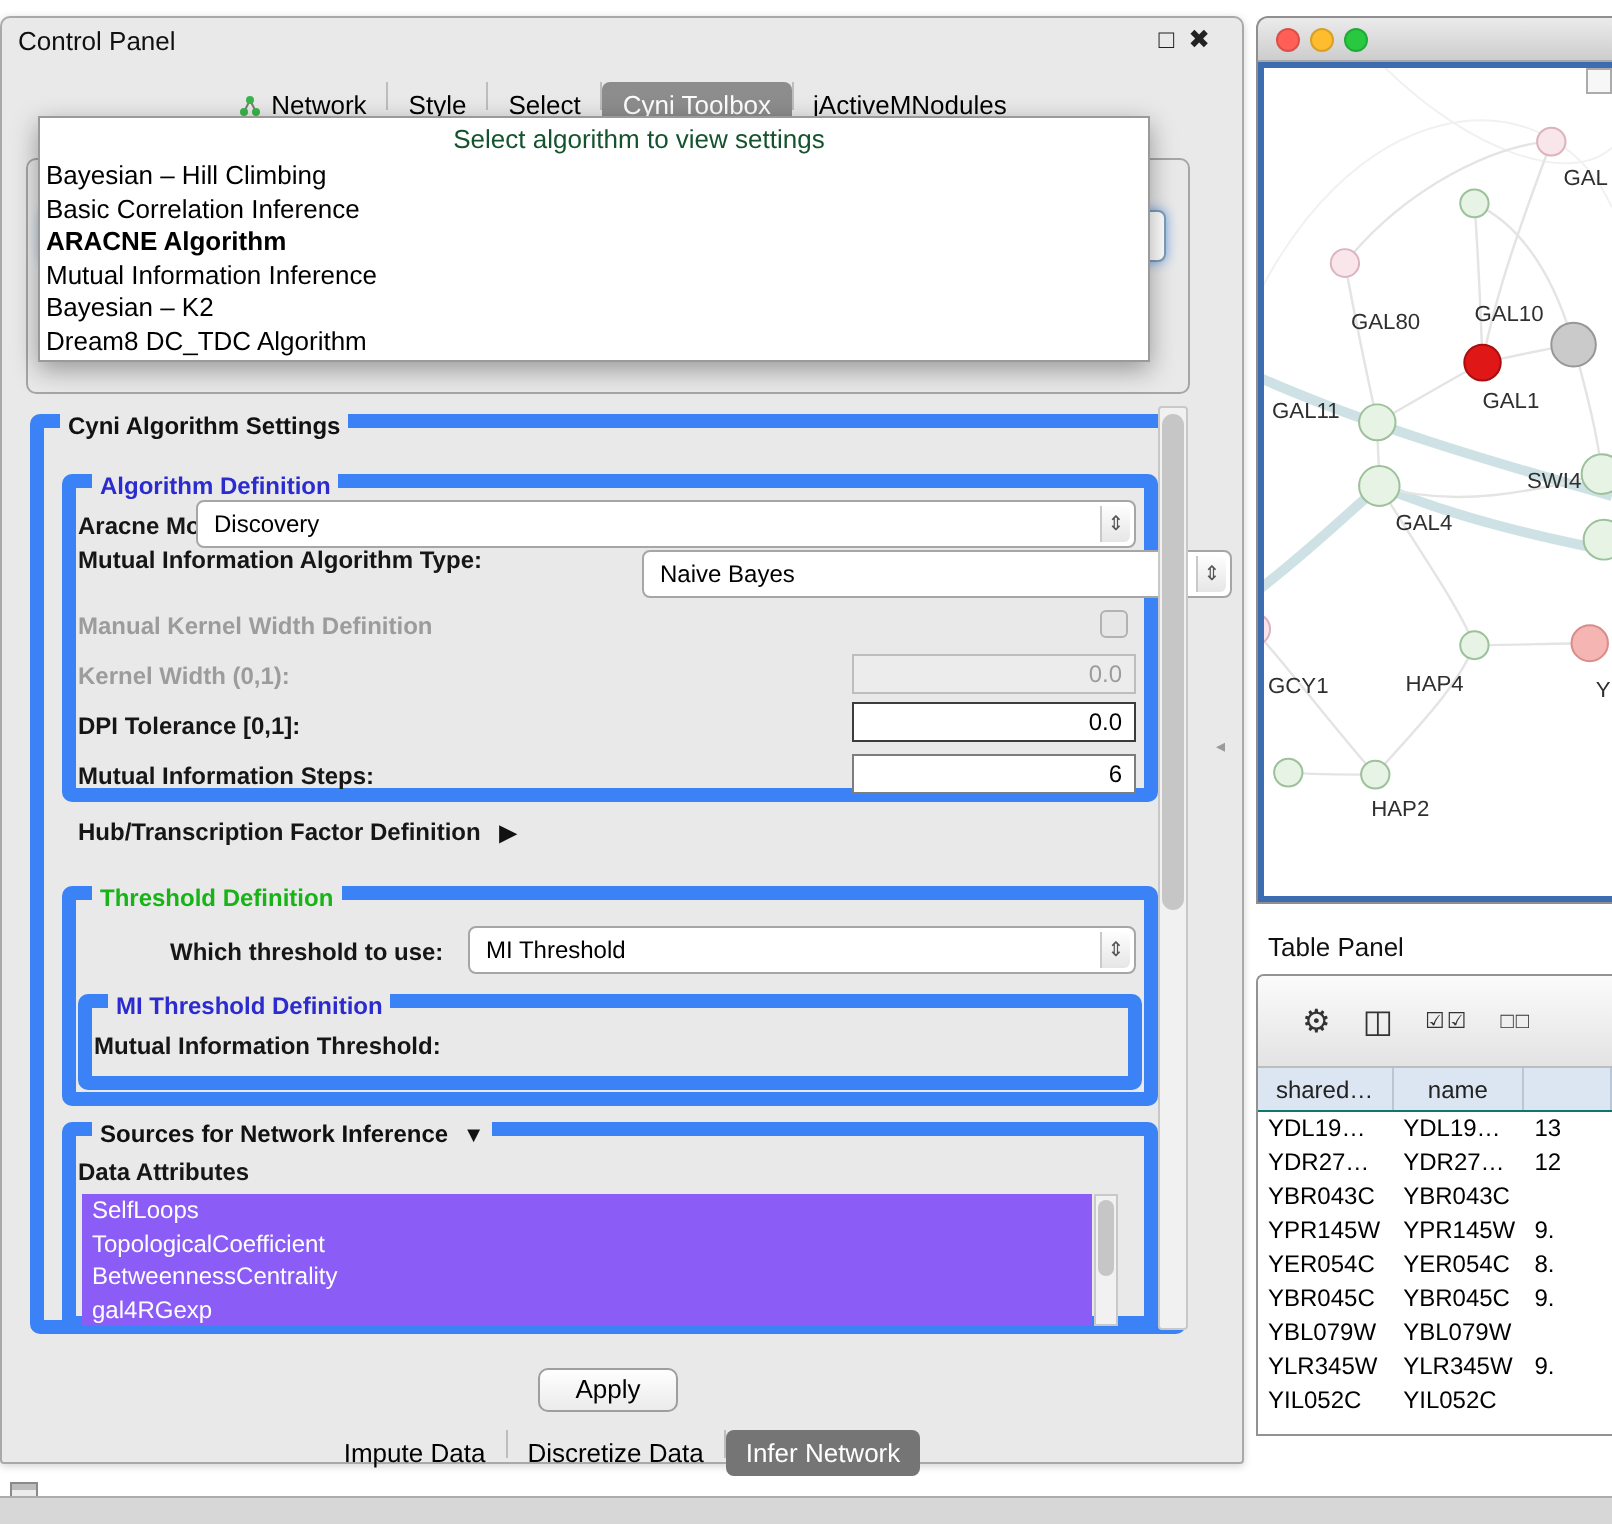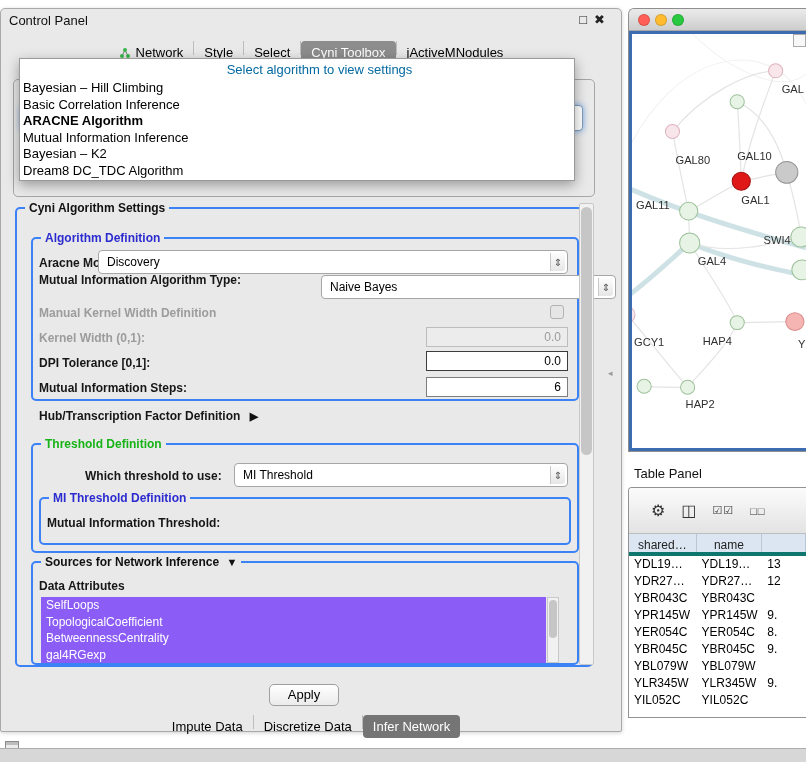--- a/index.html
+++ b/index.html
@@ -19,26 +19,26 @@
   .tab.selected { background:#8d8d8d; color:#fff; }
   .tab.selected-dark { background:#757575; color:#fff; }
   .tab-divider { width:1px; height:14px; background:#bdbdbd; }
 
   
   #algoSelectGroup { position:absolute; left:12px; top:70px; width:582px; height:118px; border:1px solid #a6a6a6; border-radius:5px; }
   #algoCombo { position:absolute; left:20px; top:96px; width:562px; height:26px; background:#fff; border:1px solid #7f9db9; border-radius:4px; box-shadow:0 0 6px rgba(88,150,235,.85); }
 
   
   #algoPopup { position:absolute; left:18px; top:49px; width:556px; height:123px; background:#fff; border:1px solid #9a9a9a; box-shadow:0 4px 12px rgba(0,0,0,.35); z-index:30; font-size:13px; }
-  .popup-placeholder { height:21px; line-height:21px; text-align:center; color:#0369a1;margin-left:45px; }
+  .popup-placeholder { height:21px; line-height:21px; text-align:center; color:#14532d;margin-left:45px; }
   .popup-item { height:16.5px; line-height:16.5px; padding-left:3px; color:#000; }
   .popup-item.sel { font-weight:bold; }
 
   
-  .group { position:absolute; border:2px solid #3b82f6; border-radius:5px; }
+  .group { position:absolute; border:7px solid #3b82f6; border-radius:5px; }
   .group-title { position:absolute; top:-8px; left:8px; background:#e9e9e9; padding:0 4px; font-size:12px; font-weight:bold; color:#111; white-space:nowrap; }
   .group-title.blue { color:#2b2bd0; }
   .group-title.green { color:#17b317; }
 
   .lbl { position:absolute; font-size:12px; font-weight:bold; color:#161616; white-space:nowrap; }
   .lbl.disabled { color:#9c9c9c; }
 
   .combo { position:absolute; height:24px; background:#fff; border:1px solid #a6a6a6; border-radius:4px; font-size:12px; color:#000; display:flex; align-items:center; padding:0 24px 0 8px; cursor:default; }
   .combo .arrows { position:absolute; right:2px; top:2px; bottom:2px; width:15px; background:linear-gradient(#fdfdfd,#e6e6e6); border-left:1px solid #c9c9c9; border-radius:0 3px 3px 0; display:flex; align-items:center; justify-content:center; font-size:10px; color:#555; }
 
@@ -76,21 +76,21 @@
   .n-gray { stroke:#979797; }
   .n-salmon { stroke:#d98c8c; }
   #viewCornerBox { position:absolute; right:0; top:25px; width:13px; height:13px; background:#f7f7f7; border:1px solid #ababab; }
 
   
   #tablePanelLabel { position:absolute; left:634px; top:466px; font-size:13px; color:#101010; }
   #tableWindow { position:absolute; left:628px; top:487px; width:178px; height:231px; background:#fff; border:1px solid #929292; border-right:none; border-radius:4px 0 0 0; overflow:hidden; }
   #tableToolbar { position:absolute; left:0; right:0; top:0; height:46px; background:linear-gradient(#fbfbfb,#e3e3e3); border-bottom:1px solid #bdbdbd; display:flex; align-items:center; gap:16px; padding-left:22px; }
   #tableToolbar .ticon { font-size:16px; color:#333; cursor:default; }
   #tableToolbar .ticon.small { font-size:11px; letter-spacing:1px; }
-  .thead { position:absolute; left:0; right:0; top:46px; height:22px; display:flex; background:#dce6f2; border-bottom:4px solid #0f766e; font-size:12px; color:#222; }
+  .thead { position:absolute; left:0; right:0; top:46px; height:22px; display:flex; background:#dce6f2; border-bottom:1px solid #0f766e; font-size:12px; color:#222; }
   .thead .hc { line-height:22px; text-align:center; border-right:1px solid #b9c6d6; overflow:hidden; white-space:nowrap; }
   .tbody { position:absolute; left:0; right:0; top:68px; bottom:0; background:#fff; overflow:hidden; }
   .trow { display:flex; height:17px; font-size:12px; color:#000; }
   .trow .tc { line-height:17px; padding-left:5px; overflow:hidden; white-space:nowrap; }
   .c1 { width:68px; } .c2 { width:66px; } .c3 { width:44px; }
 
   
   #splitterHandle { position:absolute; left:608px; top:367px; width:10px; height:12px; color:#9a9a9a; font-size:9px; line-height:12px; }
   #miniPanelIcon { position:absolute; left:5px; top:741px; width:14px; height:11px; background:#ececec; border:1px solid #8a8a8a; }
   #miniPanelIcon:before { content:""; position:absolute; left:0; top:0; right:0; height:3px; background:#bdbdbd; display:block; }

